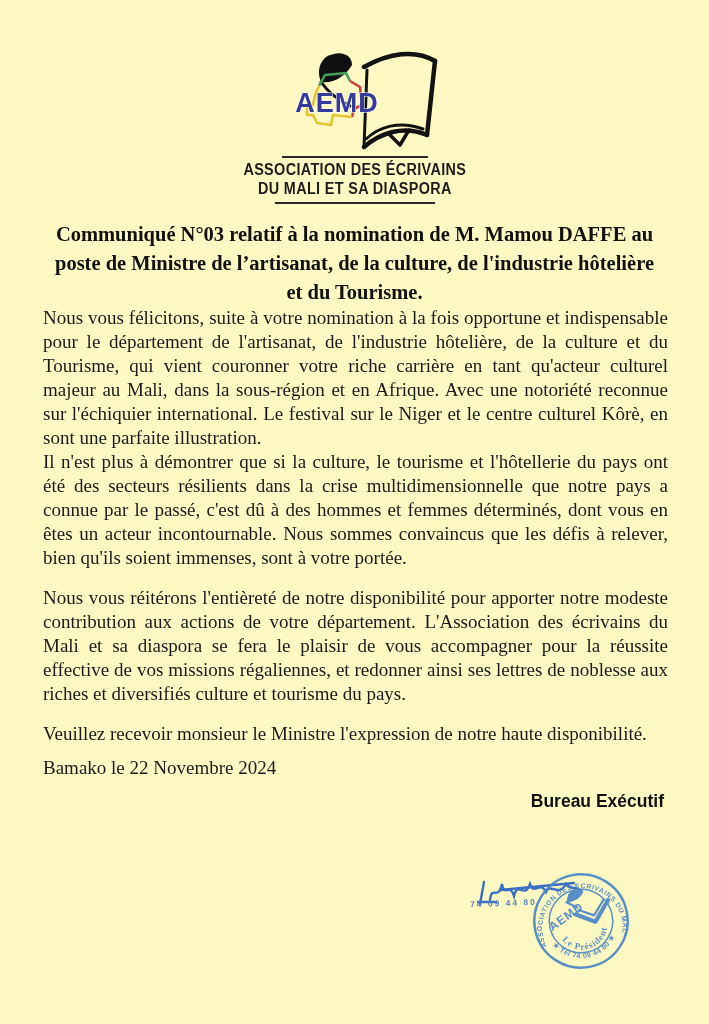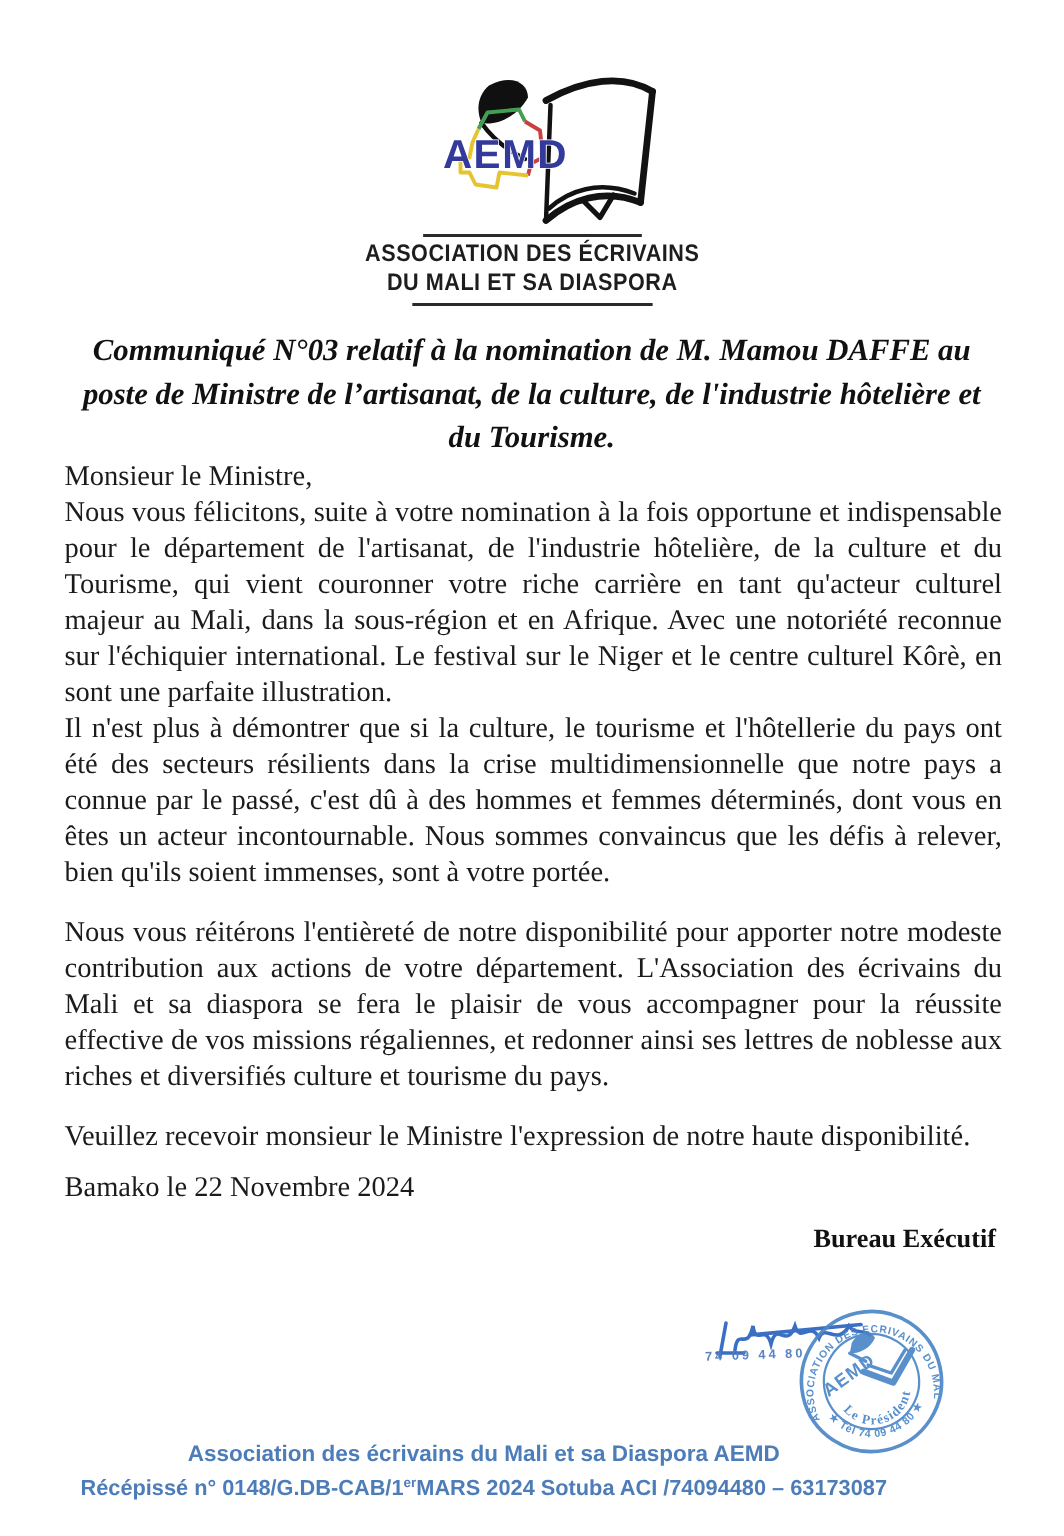--- a/index.html
+++ b/index.html
@@ -1,20 +1,20 @@
 <!DOCTYPE html>
 <html lang="fr"><head>
 <meta charset="utf-8">
 <style>
   html,body{margin:0;padding:0;background:#e8e8e8;}
   .page{
     position:relative;
     width:709px;height:1024px;
     margin:0 auto;
-    background:#ffffff;
+    background:#fef9c3;
     font-family:"Liberation Serif", serif;
     color:#1b1b1b;
     overflow:hidden;
   }
   
   .letterhead{position:absolute;top:50px;left:0;width:100%;text-align:center;}
   .logo-svg{display:block;margin:0 auto;}
   .org-name{
     display:inline-block;
     margin-top:2px;
@@ -26,32 +26,32 @@
     color:#1d1d1d;
     transform:scaleX(.9);
   }
   .rule{height:0;border-top:2px solid #2a2a2a;margin:2px auto;}
   .rule-top{width:162px;}
   .rule-bottom{width:178px;margin-top:4px;}
   
   .title{
     position:absolute;top:220px;left:48px;right:48px;
     margin:0;text-align:center;
-    font-size:20.5px;font-weight:bold;line-height:29px;color:#111;font-style:italic;
+    font-size:20.5px;font-weight:bold;line-height:29px;color:#111;
   }
   
   .body{position:absolute;top:306px;left:43px;width:625px;font-size:19px;line-height:24px;}
   .body p{margin:0;}
   .para{text-align:justify;}
   .gap1{margin-top:16px !important;}
   .gap2{margin-top:16px !important;}
   .date-line{margin-top:10px !important;padding-right:10px;}
   .bureau{
     margin-top:9px !important;text-align:right;padding-right:4px;
-    font-family:Liberation Serif, serif;font-weight:bold;font-size:17.5px;color:#111;
+    font-family:Liberation Sans, sans-serif;font-weight:bold;font-size:17.5px;color:#111;
   }
   
   .stamp-area{position:absolute;top:860px;left:460px;width:230px;height:120px;}
   .stamp-svg{position:absolute;top:5px;left:62px;opacity:.92;}
   .signature-svg{position:absolute;top:12px;left:14px;}
   .offset-digits{
     position:absolute;top:38px;left:10px;
     font-family:"Liberation Sans", sans-serif;font-weight:bold;
     font-size:8.5px;letter-spacing:2px;color:rgba(80,124,190,.95);
     transform:rotate(-2deg);white-space:nowrap;
@@ -100,21 +100,20 @@
       <div class="rule rule-top"></div>
       <div>ASSOCIATION DES ÉCRIVAINS</div>
       <div>DU MALI ET SA DIASPORA</div>
       <div class="rule rule-bottom"></div>
     </div>
   </header>
 
   <h1 class="title">Communiqué N°03 relatif à la nomination de M. Mamou DAFFE au poste de Ministre de l’artisanat, de la culture, de l'industrie hôtelière et du Tourisme.</h1>
 
   <main class="body">
-    <p class="salutation">Monsieur le Ministre,</p>
     <p class="para">Nous vous félicitons, suite à votre nomination à la fois opportune et indispensable pour le département de l'artisanat, de l'industrie hôtelière, de la culture et du Tourisme, qui vient couronner votre riche carrière en tant qu'acteur culturel majeur au Mali, dans la sous-région et en Afrique. Avec une notoriété reconnue sur l'échiquier international.  Le festival sur le Niger et le centre culturel Kôrè, en sont une parfaite illustration.</p>
     <p class="para">Il n'est plus à démontrer que si la culture, le tourisme et l'hôtellerie du pays ont été des secteurs résilients dans la crise multidimensionnelle que notre pays a connue par le passé, c'est dû à des hommes et femmes déterminés, dont vous en êtes un acteur incontournable. Nous sommes convaincus que les défis à relever, bien qu'ils soient immenses, sont à votre portée.</p>
     <p class="para gap1">Nous vous réitérons l'entièreté de notre disponibilité pour apporter notre modeste contribution aux actions de votre département. L'Association des écrivains du Mali et sa diaspora se fera le plaisir de vous accompagner pour la réussite effective de vos missions régaliennes, et redonner ainsi ses lettres de noblesse aux riches et diversifiés culture et tourisme du pays.</p>
     <p class="para gap2">Veuillez recevoir monsieur le Ministre l'expression de notre haute disponibilité.</p>
     <p class="date-line">Bamako le 22 Novembre 2024</p>
     <p class="bureau">Bureau Exécutif</p>
   </main>
 
   <div class="stamp-area">
 
@@ -152,18 +151,14 @@
         <text font-family="Liberation Sans, sans-serif" font-weight="bold" font-size="7.6" fill="#4b87c8" stroke="none" letter-spacing="0.5">
           <textPath href="#arcBottom" startOffset="4">★ Tél 74 09 44 80 ★</textPath>
         </text>
         <text font-family="Liberation Serif, serif" font-weight="bold" font-size="9.5" fill="#4b87c8" stroke="none" letter-spacing="1">
           <textPath href="#arcRole" startOffset="6">Le Président</textPath>
         </text>
       </g>
     </svg>
   </div>
 
-  <footer class="footer">
-    <div class="footer-line1">Association des écrivains du Mali et sa Diaspora AEMD</div>
-    <div class="footer-line2"><span>Récépissé n° 0148/G.DB-CAB/1</span><sup>er</sup><span>MARS  2024 Sotuba ACI /74094480 – 63173087</span></div>
-  </footer>
 
 </div>
 
 </body></html>

